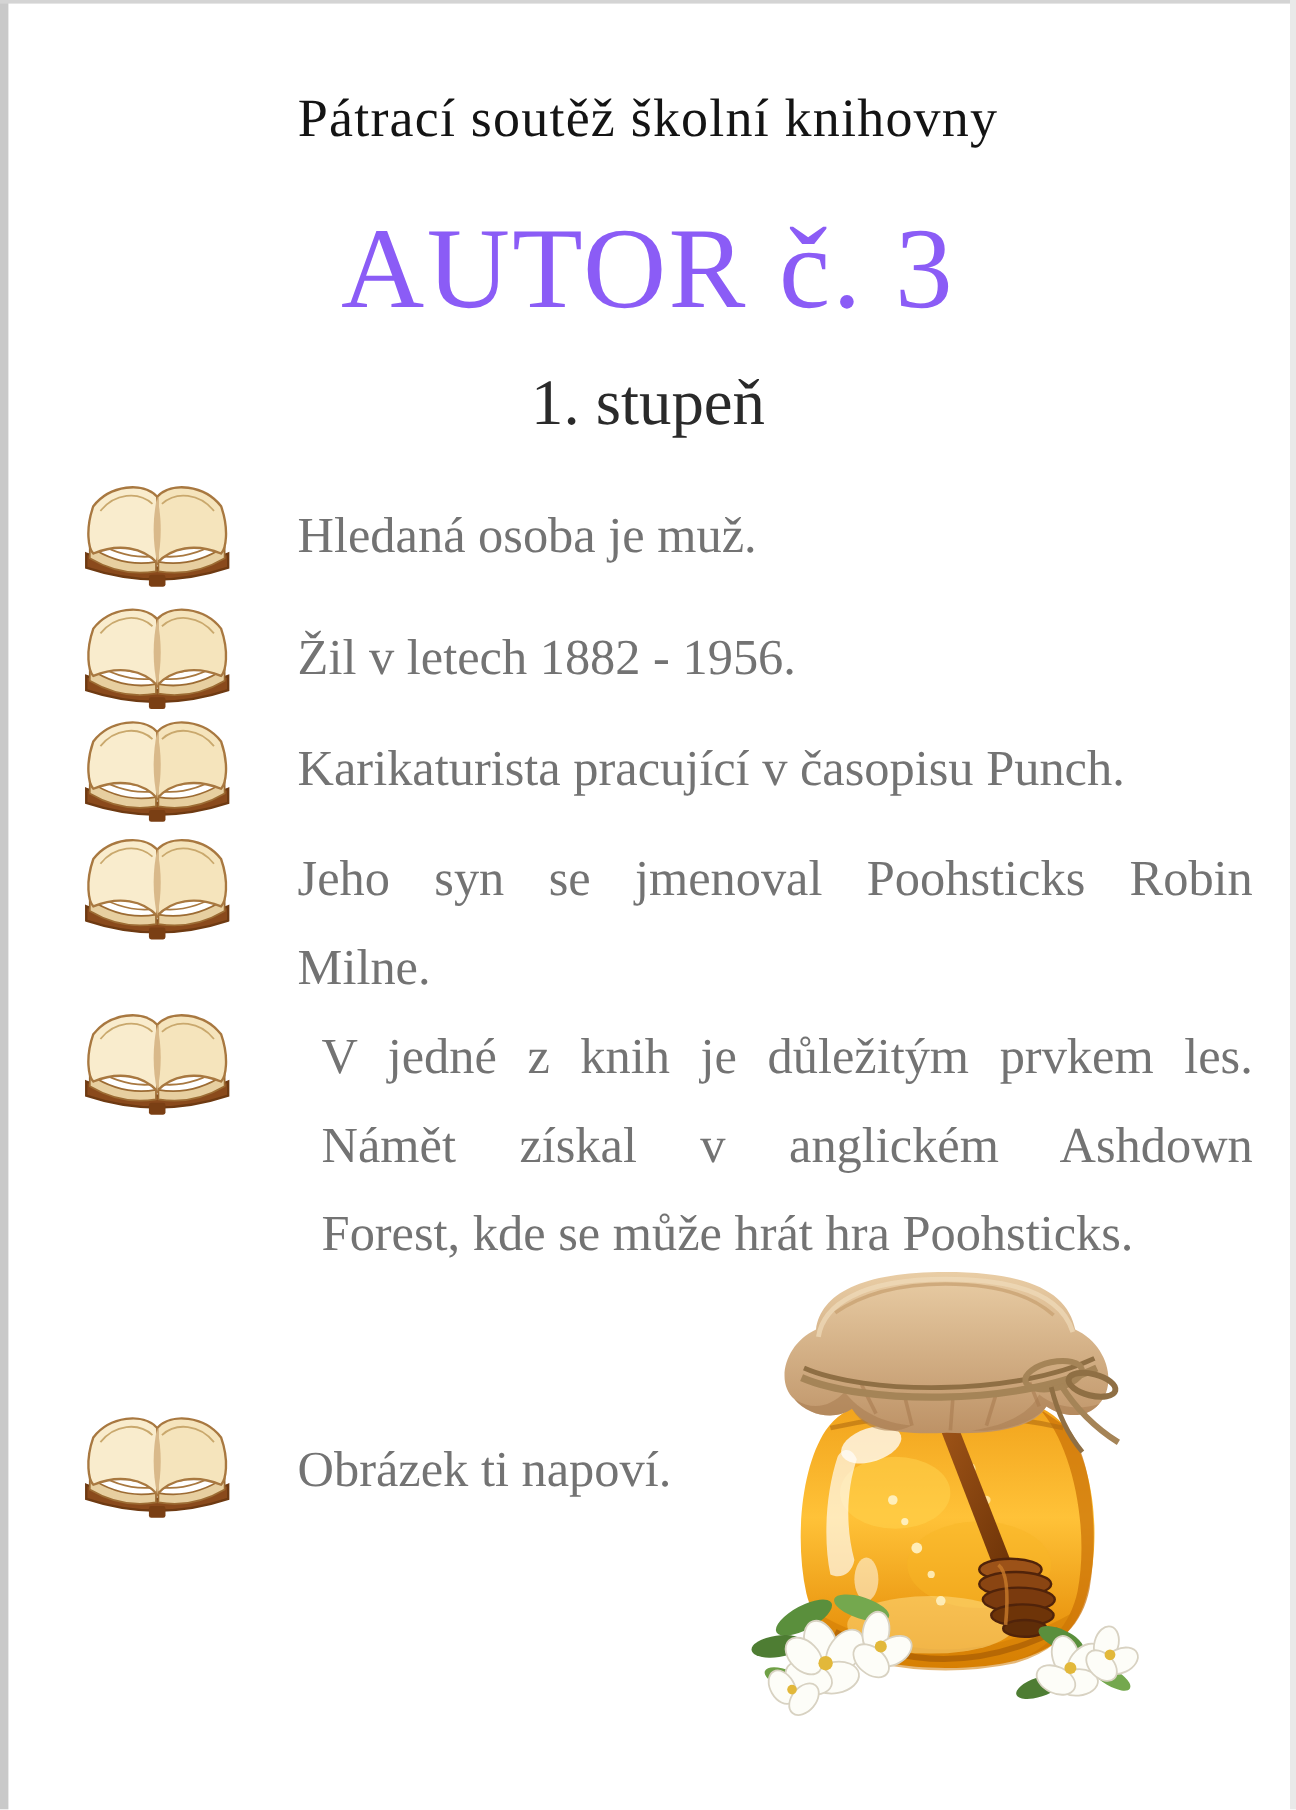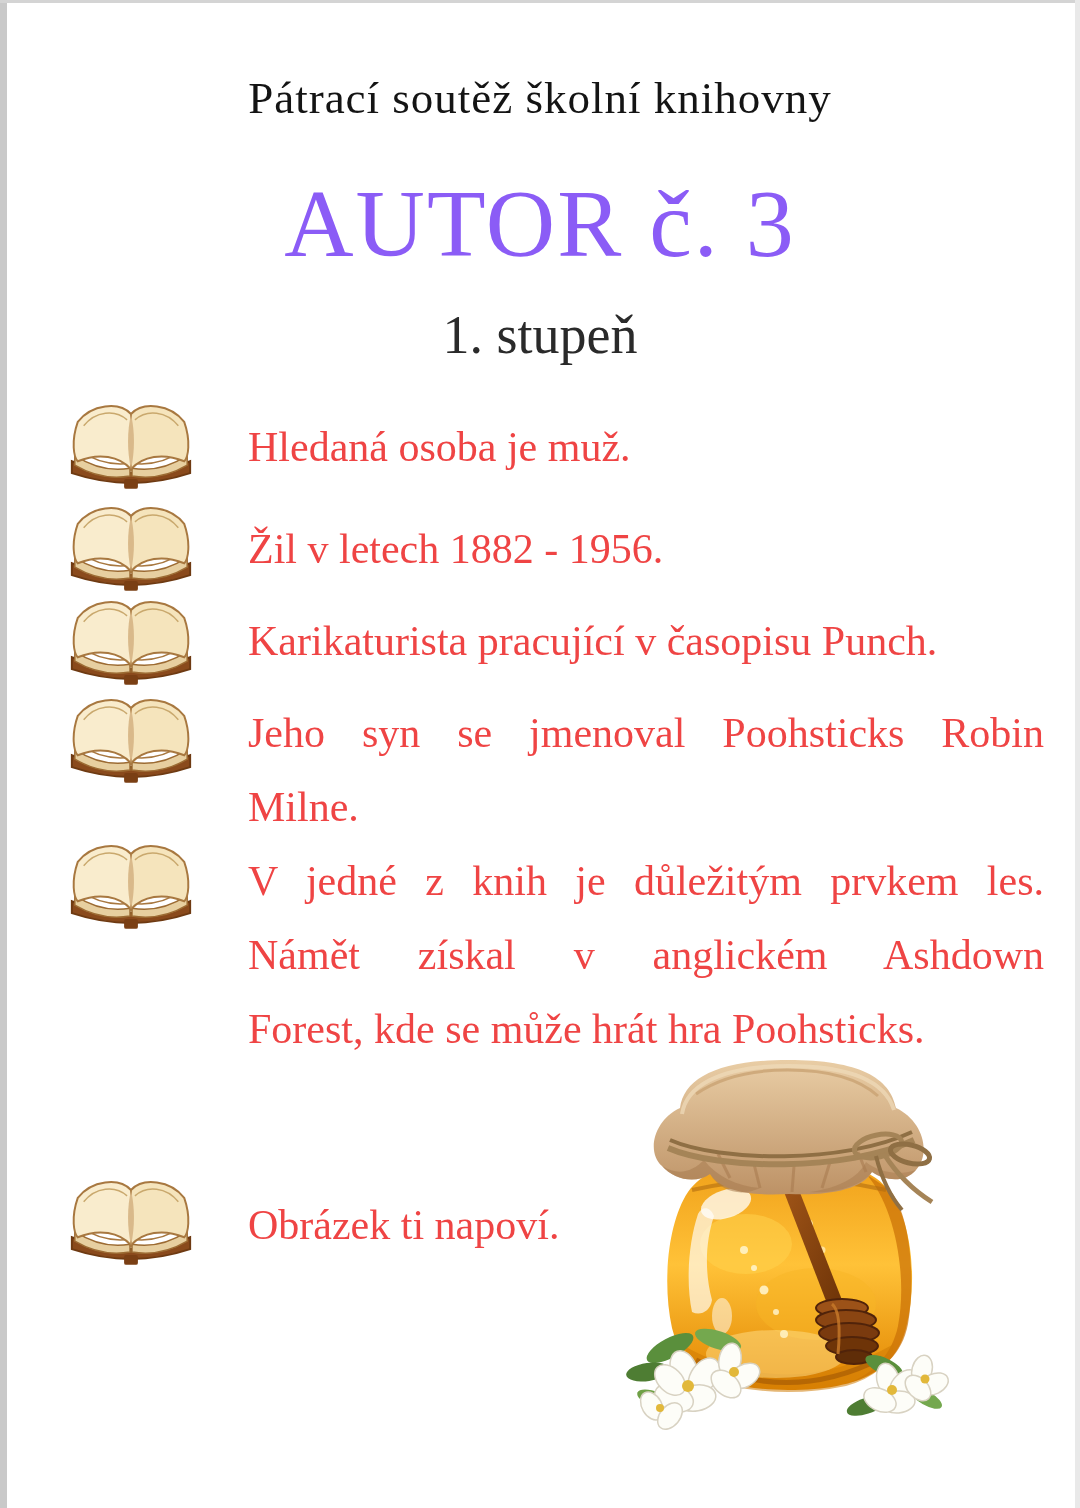--- a/index.html
+++ b/index.html
@@ -31,30 +31,30 @@
     text-align:center; font-size:54px; color:#2a2a2a;
   }
 
   .clue {
     position:absolute; left:62px; width:982px;
     display:flex; align-items:flex-start;
   }
   .icon-wrap { flex:0 0 186px; }
   .book-svg  { width:138px; height:95px; display:block; }
   .clue-text {
-    flex:1; font-size:42px; line-height:74px; color:#ef4444;
+    flex:1; font-size:42px; line-height:74px; color:#737373;
   }
   .line.justify { text-align:justify; text-align-last:justify; }
   .line.single  { white-space:nowrap; }
 
   #clue-1 { top:398px; }  #clue-1 .clue-text { padding-top:12px; }
   #clue-2 { top:500px; }  #clue-2 .clue-text { padding-top:12px; }
   #clue-3 { top:594px; }  #clue-3 .clue-text { padding-top:10px; }
   #clue-4 { top:692px; }  #clue-4 .clue-text { padding-top:4px; }
-  #clue-5 { top:838px; }  #clue-5 .clue-text { padding-top:6px; }
+  #clue-5 { top:838px;gap:20px; }  #clue-5 .clue-text { padding-top:6px; }
   #clue-6 { top:1174px; } #clue-6 .clue-text { padding-top:14px; }
 
   .honey-jar {
     position:absolute; left:626px; top:1054px;
     width:338px; height:382px;
   }
 </style>
 </head>
 <body>
 

